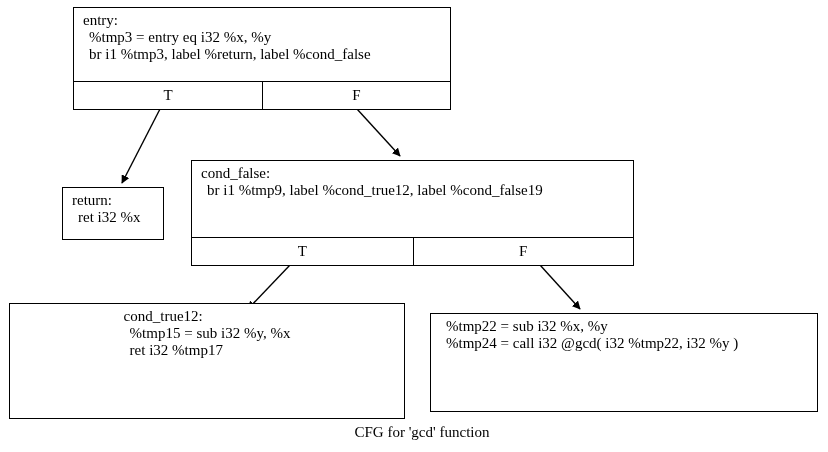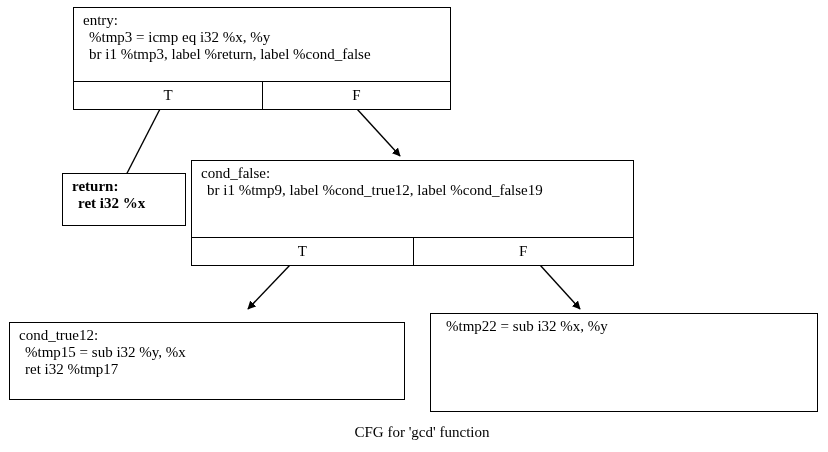--- a/index.html
+++ b/index.html
@@ -109,56 +109,57 @@
     </g>
 
     <g>
       <path d="M 540 265 L 580 309" stroke="#000000" stroke-width="1.4" fill="none" marker-end="url(#ah)"></path>
     </g>
   </svg>
 
   <div class="node" id="node-entry" style="left:73px; top:7px; width:378px; height:103px;justify-content:center;">
     <div class="node-body">
       <span class="line">entry:</span>
-      <span class="line stmt">%tmp3 = icmp eq i32 %x, %y</span>
+      <span class="line stmt">%tmp3 = entry eq i32 %x, %y</span>
       <span class="line stmt">br i1 %tmp3, label %return, label %cond_false</span>
     </div>
     <div class="node-ports">
       <div class="port left">T</div>
       <div class="port right">F</div>
     </div>
   </div>
 
-  <div class="node" id="node-return" style="left:62px; top:173px; width:124px; height:53px;font-weight:bold;">
+  <div class="node" id="node-return" style="left:62px; top:187px; width:102px; height:53px;">
     <div class="node-body">
       <span class="line">return:</span>
       <span class="line stmt">ret i32 %x</span>
     </div>
   </div>
 
   <div class="node" id="node-cond-false" style="left:191px; top:160px; width:443px; height:106px;">
     <div class="node-body">
       <span class="line">cond_false:</span>
       <span class="line stmt">br i1 %tmp9, label %cond_true12, label %cond_false19</span>
     </div>
     <div class="node-ports">
       <div class="port left">T</div>
       <div class="port right">F</div>
     </div>
   </div>
 
-  <div class="node" id="node-cond-true12" style="left:9px; top:322px; width:396px; height:78px;">
+  <div class="node" id="node-cond-true12" style="left:9px; top:303px; width:396px; height:116px;align-items:center;">
     <div class="node-body">
       <span class="line">cond_true12:</span>
       <span class="line stmt">%tmp15 = sub i32 %y, %x</span>
       <span class="line stmt">ret i32 %tmp17</span>
     </div>
   </div>
 
   <div class="node" id="node-cond-false19" style="left:430px; top:313px; width:388px; height:99px;">
     <div class="node-body">
       <span class="line stmt">%tmp22 = sub i32 %x, %y</span>
+      <span class="line stmt">%tmp24 = call i32 @gcd( i32 %tmp22, i32 %y )</span>
     </div>
   </div>
 
   <div id="caption">CFG for 'gcd' function</div>
 
 </div>
 
 </body></html>

